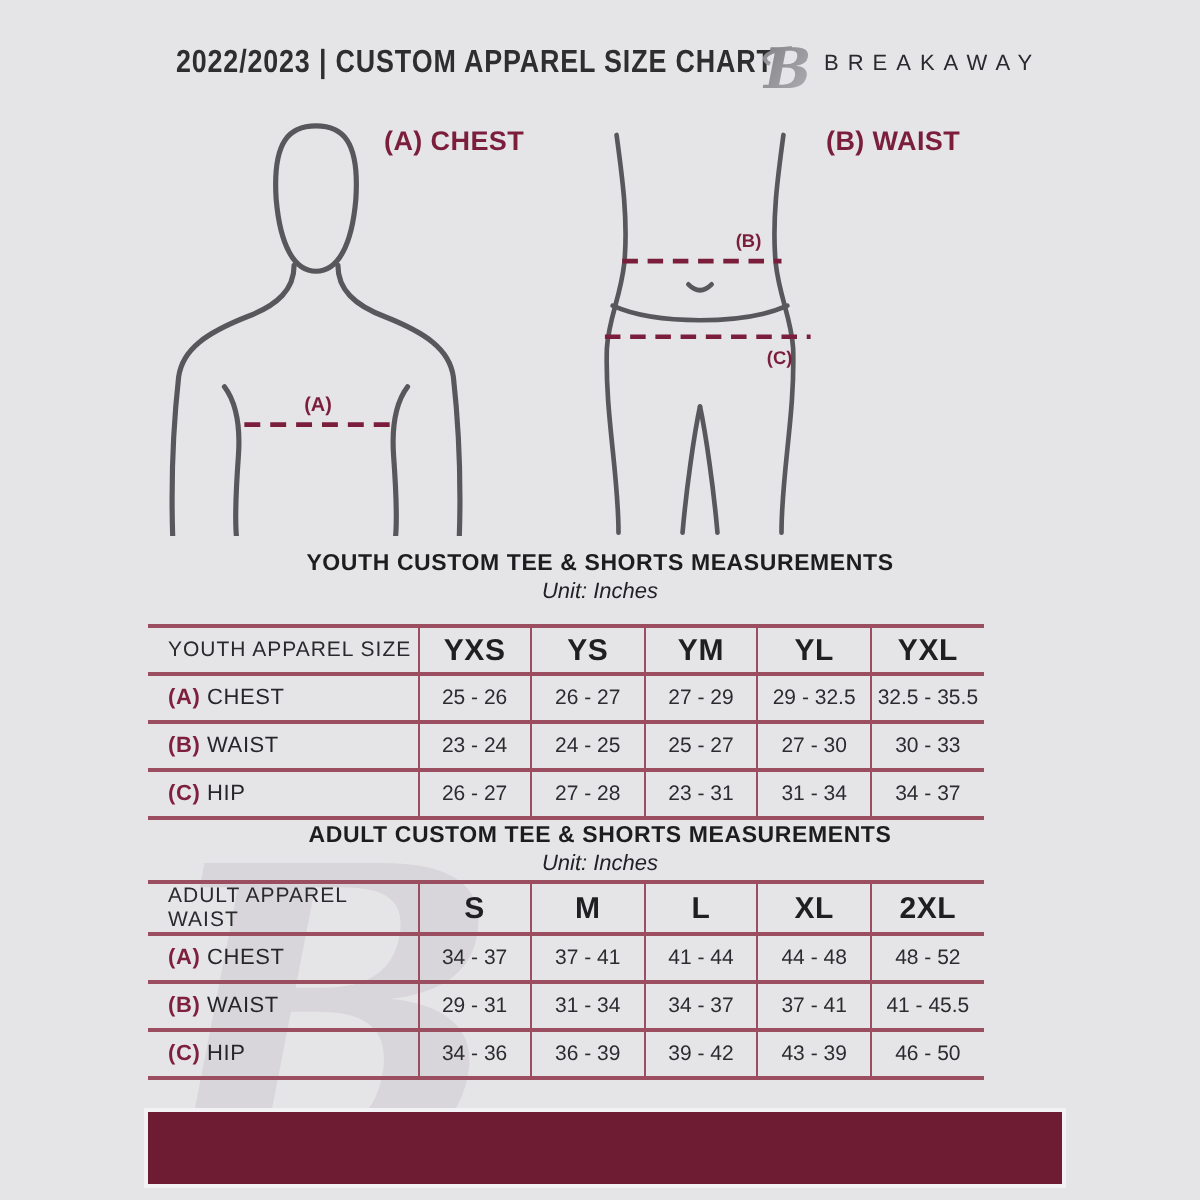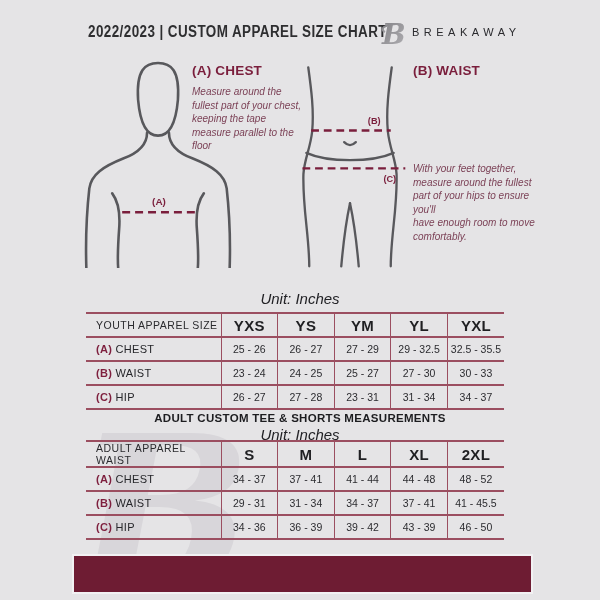--- a/index.html
+++ b/index.html
@@ -21,25 +21,25 @@
   .instr-waist{left:413px;top:63px;width:122px;}
   .instr-hips{left:413px;top:162px;width:126px;}
 
   .fig{position:absolute;}
   .fig-upper{left:78px;top:56px;}
   .fig-lower{left:285px;top:58px;}
 
   
   .sec-title{position:absolute;left:0;width:600px;text-align:center;font-size:11.5px;
     font-weight:bold;letter-spacing:.3px;color:#1d1d20;}
-  .sec-unit{position:absolute;left:0;width:600px;text-align:center;font-size:15px;
+  .sec-unit{position:absolute;left:0;width:600px;text-align:center;font-size:11px;
     font-style:italic;color:#222226;}
 
   
-  .size-table{position:absolute;left:86px;width:418px;z-index:2;}
+  .size-table{position:absolute;left:74px;width:418px;z-index:2;}
   table{width:100%;border-collapse:collapse;table-layout:fixed;background:transparent;}
   col.c-lbl{width:135px;}
   th,td{height:22px;padding:0;background:transparent;}
   thead th{border-top:2px solid #9b4e60;border-bottom:2px solid #9b4e60;}
   tbody td{border-bottom:2px solid #9b4e60;}
   th.lbl,td.lbl{text-align:left;padding-left:10px;}
   th:not(.lbl),td:not(.lbl){border-left:1.5px solid #9b4e60;text-align:center;}
   thead th.lbl{font-weight:normal;font-size:10.5px;letter-spacing:.5px;color:#2a2a2e;}
   thead th:not(.lbl){font-weight:bold;font-size:15px;color:#1f1f22;letter-spacing:.3px;}
   tbody td.lbl{font-size:11px;color:#26262a;letter-spacing:.3px;}
@@ -96,32 +96,30 @@
       <path d="M67,148 C70,162 74,190 76,213"></path>
     </g>
     <line x1="27" y1="73" x2="109" y2="73" stroke="#7a1e3c" stroke-width="2.4" stroke-dasharray="8 5"></line>
     <line x1="18" y1="112" x2="124" y2="112" stroke="#7a1e3c" stroke-width="2.4" stroke-dasharray="8 5"></line>
     <text x="92" y="66" text-anchor="middle" font-size="9.5" font-weight="bold" fill="#7a1e3c">(B)</text>
     <text x="108" y="126" text-anchor="middle" font-size="9.5" font-weight="bold" fill="#7a1e3c">(C)</text>
   </svg>
 
   <div class="instr instr-chest">
     <h3>(A) CHEST</h3>
-    <p>Measure around the fullest part of your chest, keeping the tape measure parallel to the floor</p>
   </div>
   <div class="instr instr-waist">
     <h3>(B) WAIST</h3>
   </div>
   <div class="instr instr-hips">
-    <p>With your feet together, measure around the fullest part of your hips to ensure you'll
-have enough room to move comfortably.</p>
   </div>
 
   <div class="watermark">B</div>
 
+  <div class="sec-title" style="top:276px;">YOUTH CUSTOM TEE &amp; SHORTS MEASUREMENTS</div>
   <div class="sec-unit" style="top:290px;">Unit: Inches</div>
   <div class="size-table" style="top:312px;">
     <table>
       <colgroup>
           <col class="c-lbl">
           <col>
           <col>
           <col>
           <col>
           <col>

